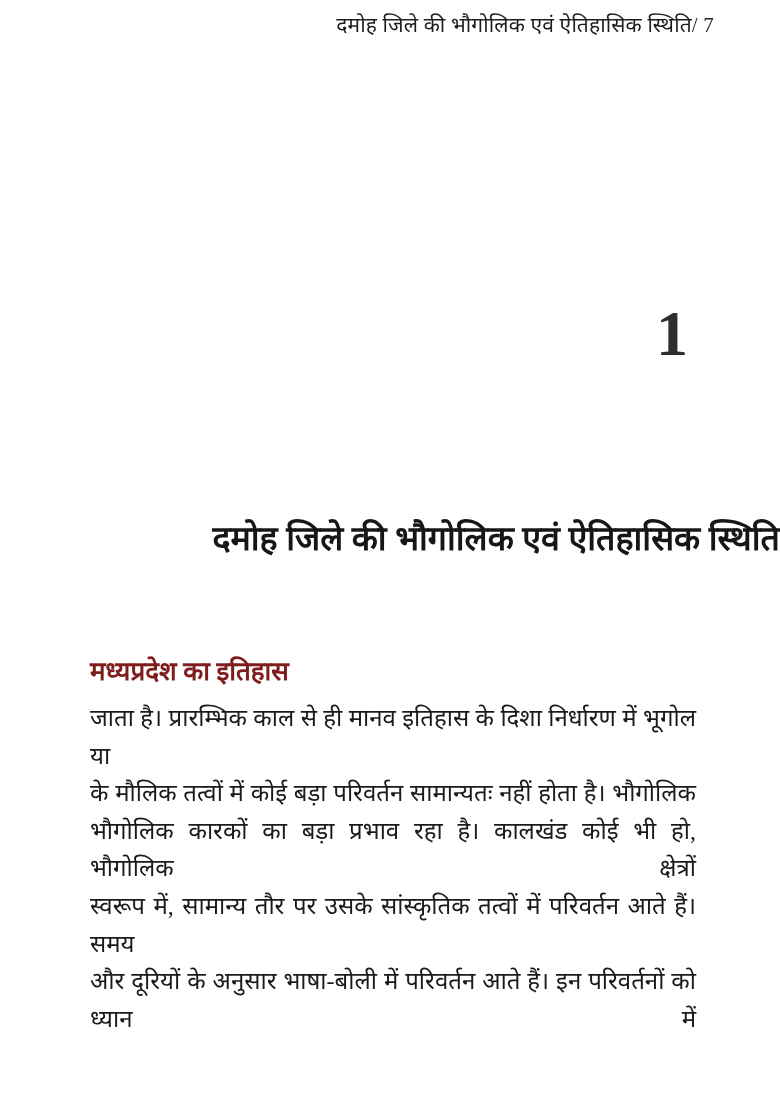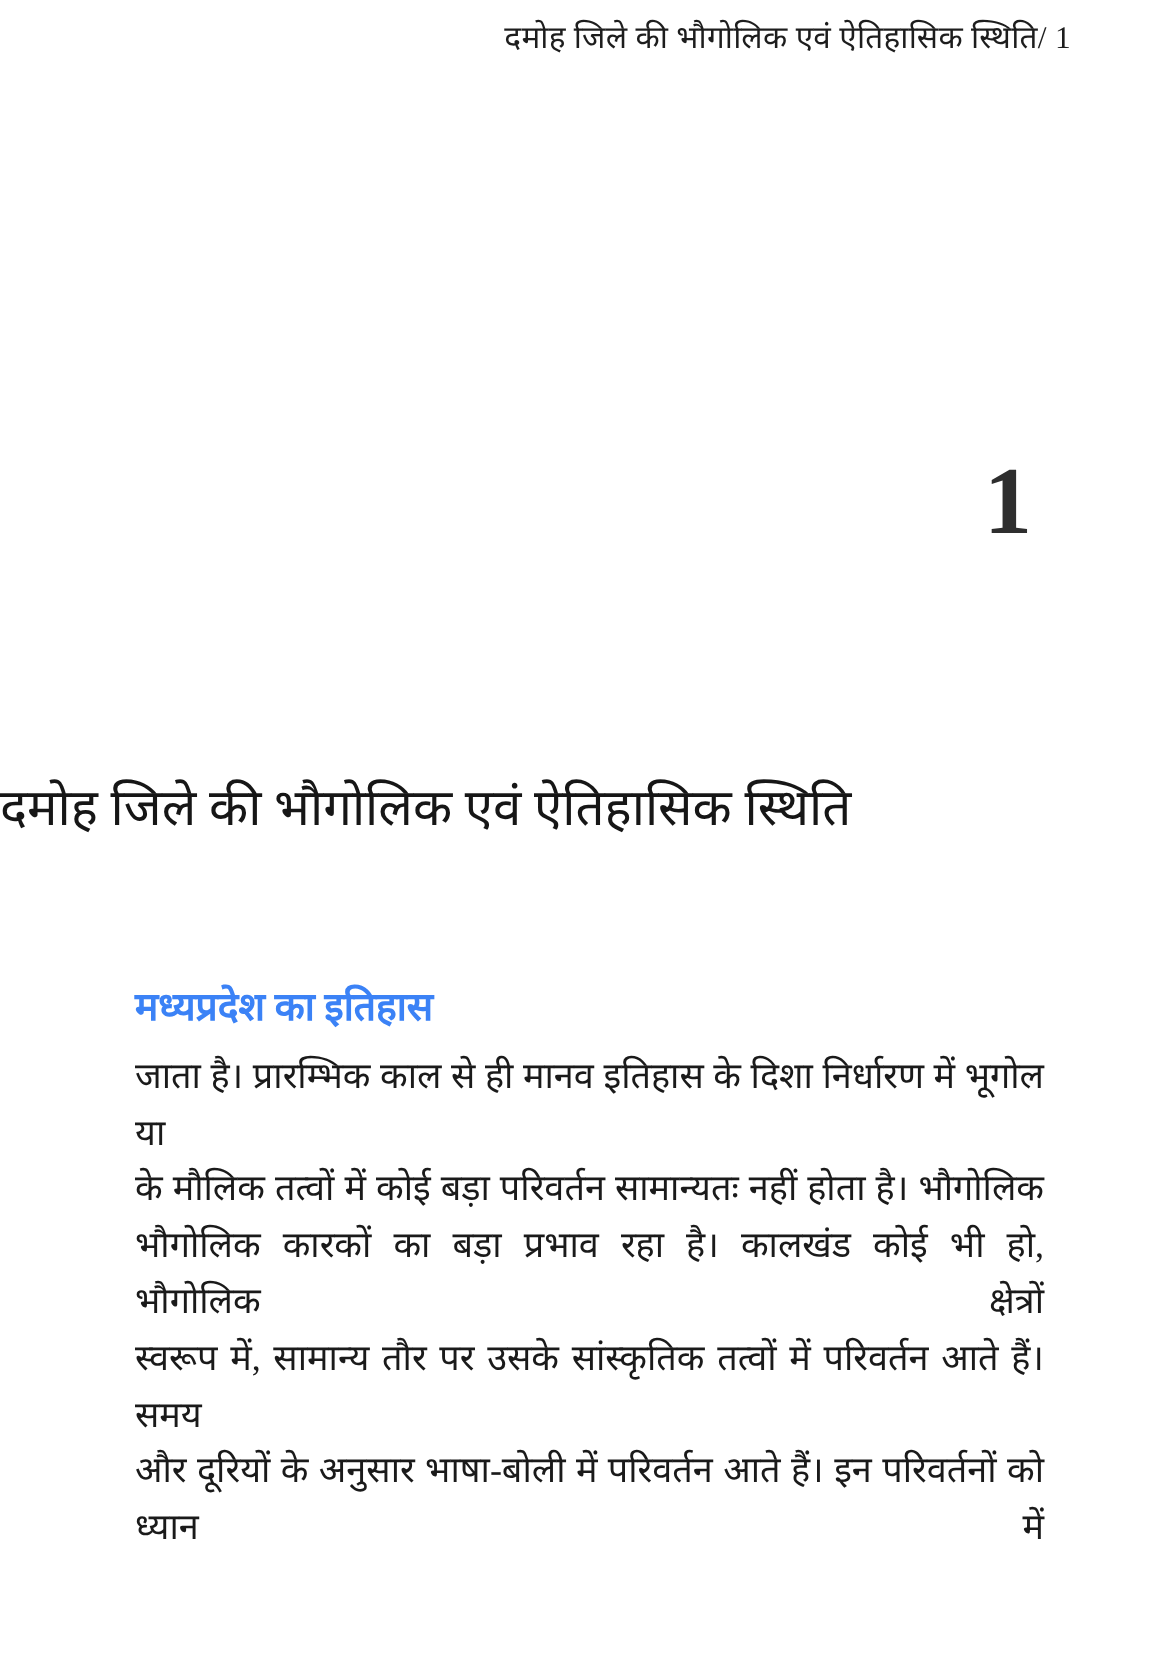--- a/index.html
+++ b/index.html
@@ -34,33 +34,33 @@
     font-weight: bold;
     color: #2e2e2e;
     font-family: "Liberation Serif", "DejaVu Serif", serif;
   }
   .chapter-title {
     position: absolute;
     top: 514px;
     left: 0;
     width: 100%;
     margin: 0;
-    text-align: left;
+    text-align: right;
     font-size: 34px;
-    font-weight: normal;
+    font-weight: bold;
     color: #161616;
   }
   .section-heading {
     position: absolute;
     top: 652px;
     left: 90px;
     margin: 0;
     font-size: 26px;
     font-weight: bold;
-    color: #3b82f6;
+    color: #7f1d1d;
   }
   .body-text {
     position: absolute;
     top: 700px;
     left: 90px;
     width: 606px;
     font-size: 24px;
     line-height: 37.6px;
     color: #1a1a1a;
   }
@@ -70,21 +70,21 @@
   }
   .body-line.first {
     padding-left: 50px;
   }
 </style>
 </head>
 <body>
 
 <div class="page">
 
-  <div class="running-header">दमोह जिले की भौगोलिक एवं ऐतिहासिक स्थिति/ 1</div>
+  <div class="running-header">दमोह जिले की भौगोलिक एवं ऐतिहासिक स्थिति/ 7</div>
 
   <div class="chapter-number">1</div>
 
   <h1 class="chapter-title">दमोह जिले की भौगोलिक एवं ऐतिहासिक स्थिति</h1>
 
   <h2 class="section-heading">मध्यप्रदेश का इतिहास</h2>
 
   <div class="body-text">
       <div class="body-line">जाता है। प्रारम्भिक काल से ही मानव इतिहास के दिशा निर्धारण में भूगोल या</div>
       <div class="body-line">के मौलिक तत्वों में कोई बड़ा परिवर्तन सामान्यतः नहीं होता है। भौगोलिक</div>

